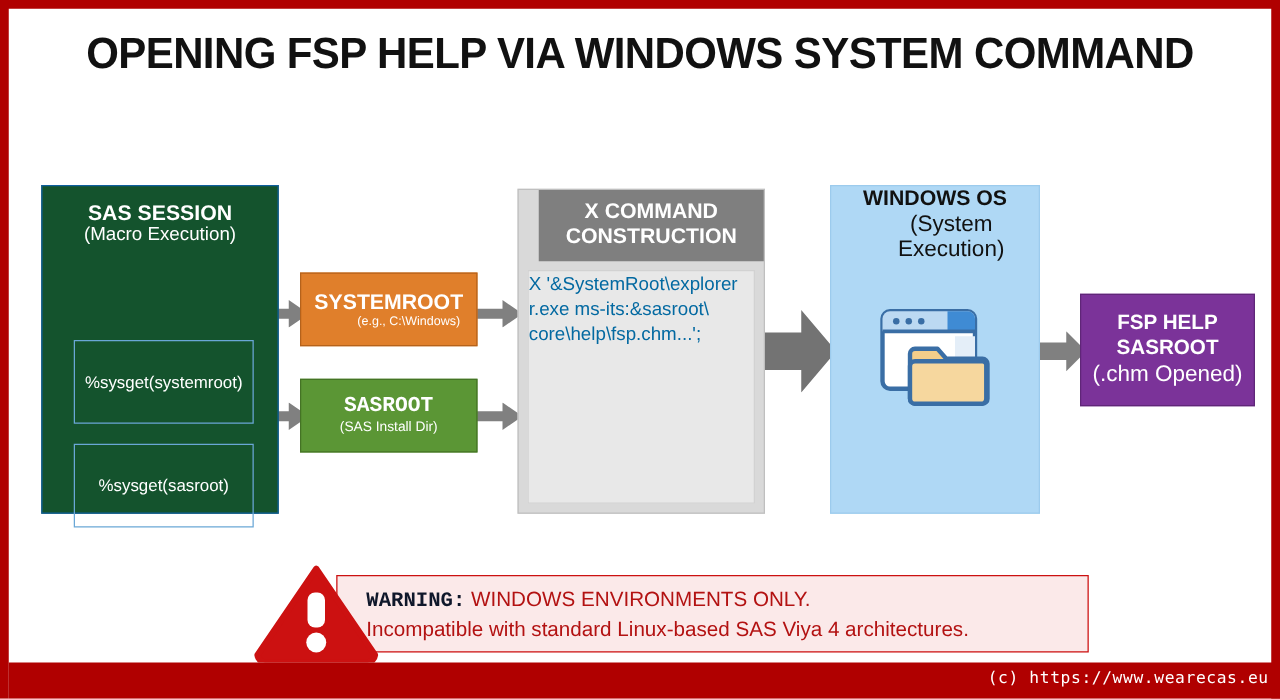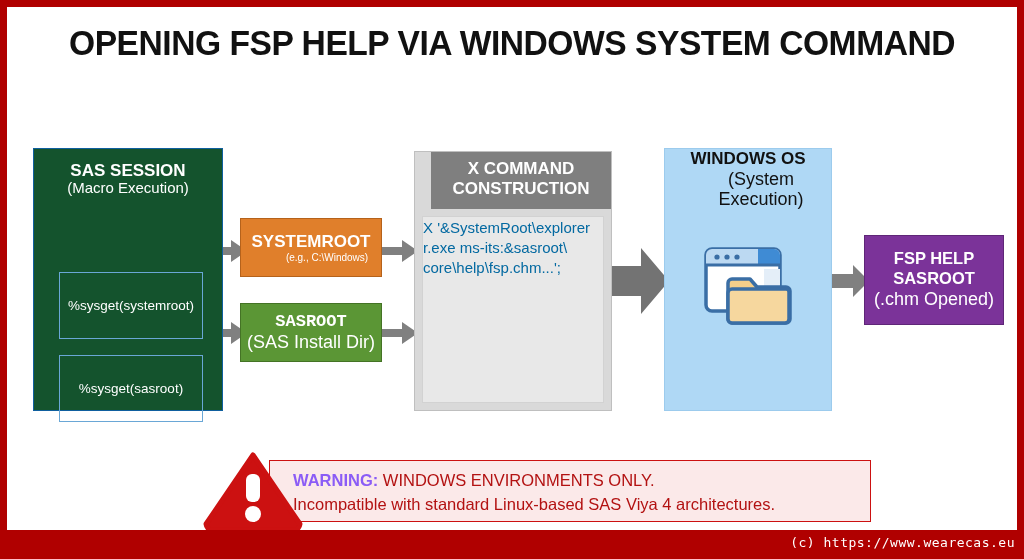--- a/index.html
+++ b/index.html
@@ -98,21 +98,21 @@
     width: 142px; height: 59px;
     background: #5b9635;
     border: 1px solid #447325;
     color: #ffffff;
     text-align: center;
     display: flex; flex-direction: column;
     align-items: center; justify-content: center;
     line-height: 1.15;
   }
   .sasroot .t1 { font-size: 17px; font-weight: 600; font-family: Liberation Mono, monospace; }
-  .sasroot .t2 { font-size: 18px; }
+  .sasroot .t2 { font-size: 11px; }
 
   
   .xcmd {
     left: 407px; top: 144px;
     width: 198px; height: 260px;
     background: #d9d9d9;
     border: 1px solid #bfbfbf;
     padding-left: 16px;
   }
   .xcmd .hdr {
@@ -201,21 +201,21 @@
     border: 1.5px solid #cc1111;
     box-sizing: border-box;
   }
   .warn-text {
     position: absolute;
     left: 90px; top: 17px;
     color: #b31212;
     font-size: 16.5px;
     line-height: 1.45;
   }
-  .warn-text b { color: #8b5cf6; }
+  .warn-text b { color: #0f172a; font-family: Liberation Mono, monospace; }
   .tri { position: absolute; left: 0; top: 0; }
 
   
   .footer {
     position: absolute;
     left: 0; bottom: 0;
     width: 1024px; height: 29px;
     background: #b00000;
   }
   .footer .credit {

